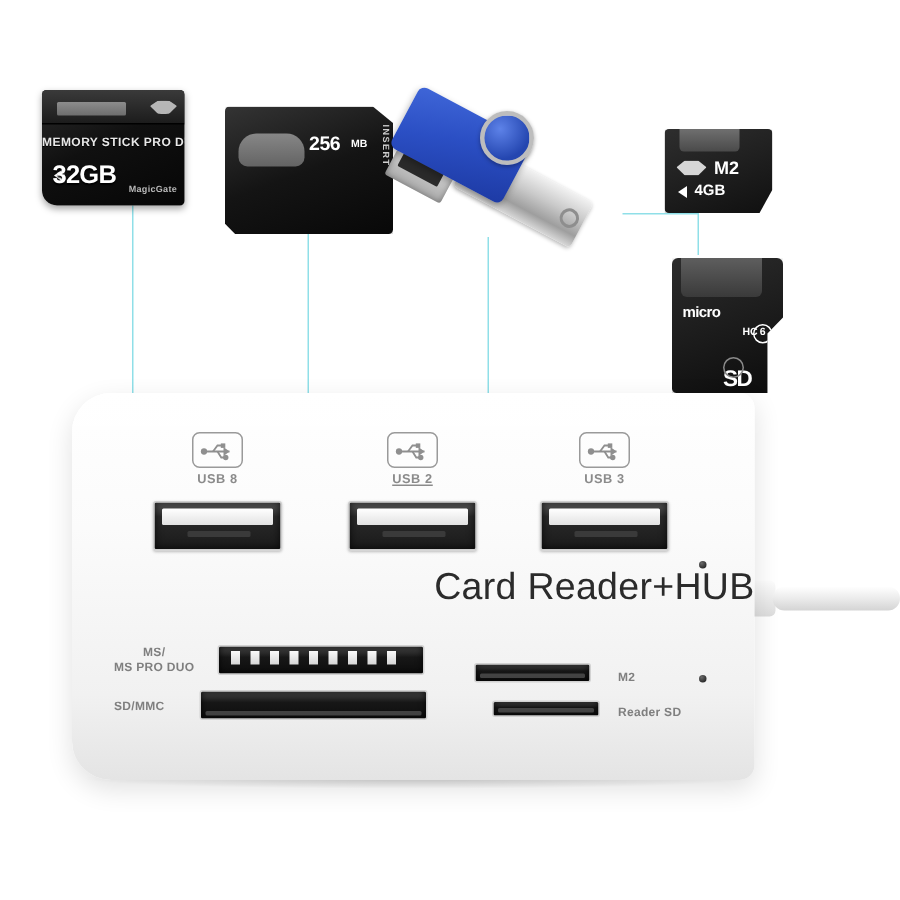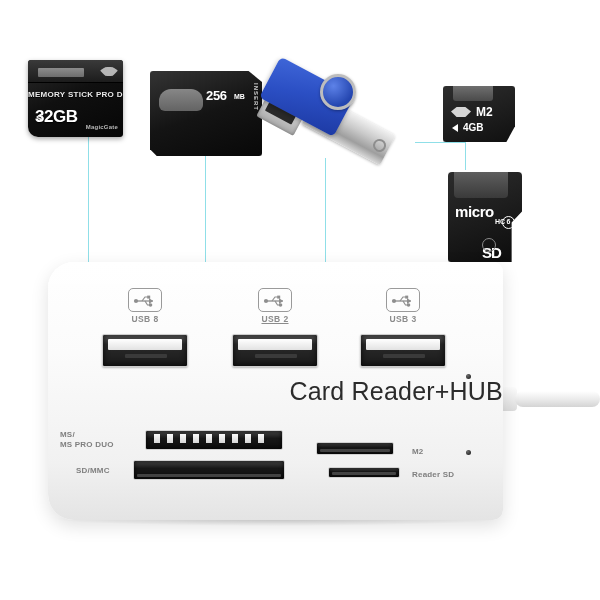--- a/index.html
+++ b/index.html
@@ -174,21 +174,21 @@
     clip-path:polygon(0 0,100% 0,100% 44%,86% 56%,86% 100%,0 100%);
     overflow:hidden;
   }
   #msd-card .top{
     position:absolute;left:6px;top:0;width:54px;height:26px;
     background:linear-gradient(180deg,#5e5e5e,#3a3a3a);
     border-radius:0 0 4px 4px;
   }
   #msd-card .mi{
     position:absolute;left:7px;top:31px;color:#fff;
-    font-size:15px;font-weight:700;letter-spacing:-.4px;
+    font-size:10px;font-weight:700;letter-spacing:-.4px;
   }
   #msd-card .sd{
     position:absolute;left:34px;top:36px;color:#fff;
     font-size:15px;font-weight:700;letter-spacing:-1px;margin-top:36px;
   }
   #msd-card .hc{
     position:absolute;left:47px;top:46px;color:#fff;font-size:7px;font-weight:700;
   }
   #msd-card .cls{
     position:absolute;left:54px;top:44px;width:11px;height:11px;
@@ -443,21 +443,21 @@
     </div>
 
     <div class="slot" style="left:280px;top:205px;width:72px;height:11px;">
       <div class="slot-lip"></div>
     </div>
 
     <div class="led" style="left:418px;top:112px;"></div>
     <div class="led" style="left:418px;top:188px;"></div>
   </div>
 
-  <div class="slot-lbl" style="left:60px;top:430px;">
+  <div class="slot-lbl" style="left:76px;top:430px;text-align:center;">
     <span>MS/</span><br>
     <span>MS PRO DUO</span>
   </div>
   <div class="slot-lbl" style="left:76px;top:466px;">SD/MMC</div>
   <div class="slot-lbl" style="left:412px;top:447px;">M2</div>
   <div class="slot-lbl" style="left:412px;top:470px;">Reader SD</div>
 
 </div>
 
 </body></html>

